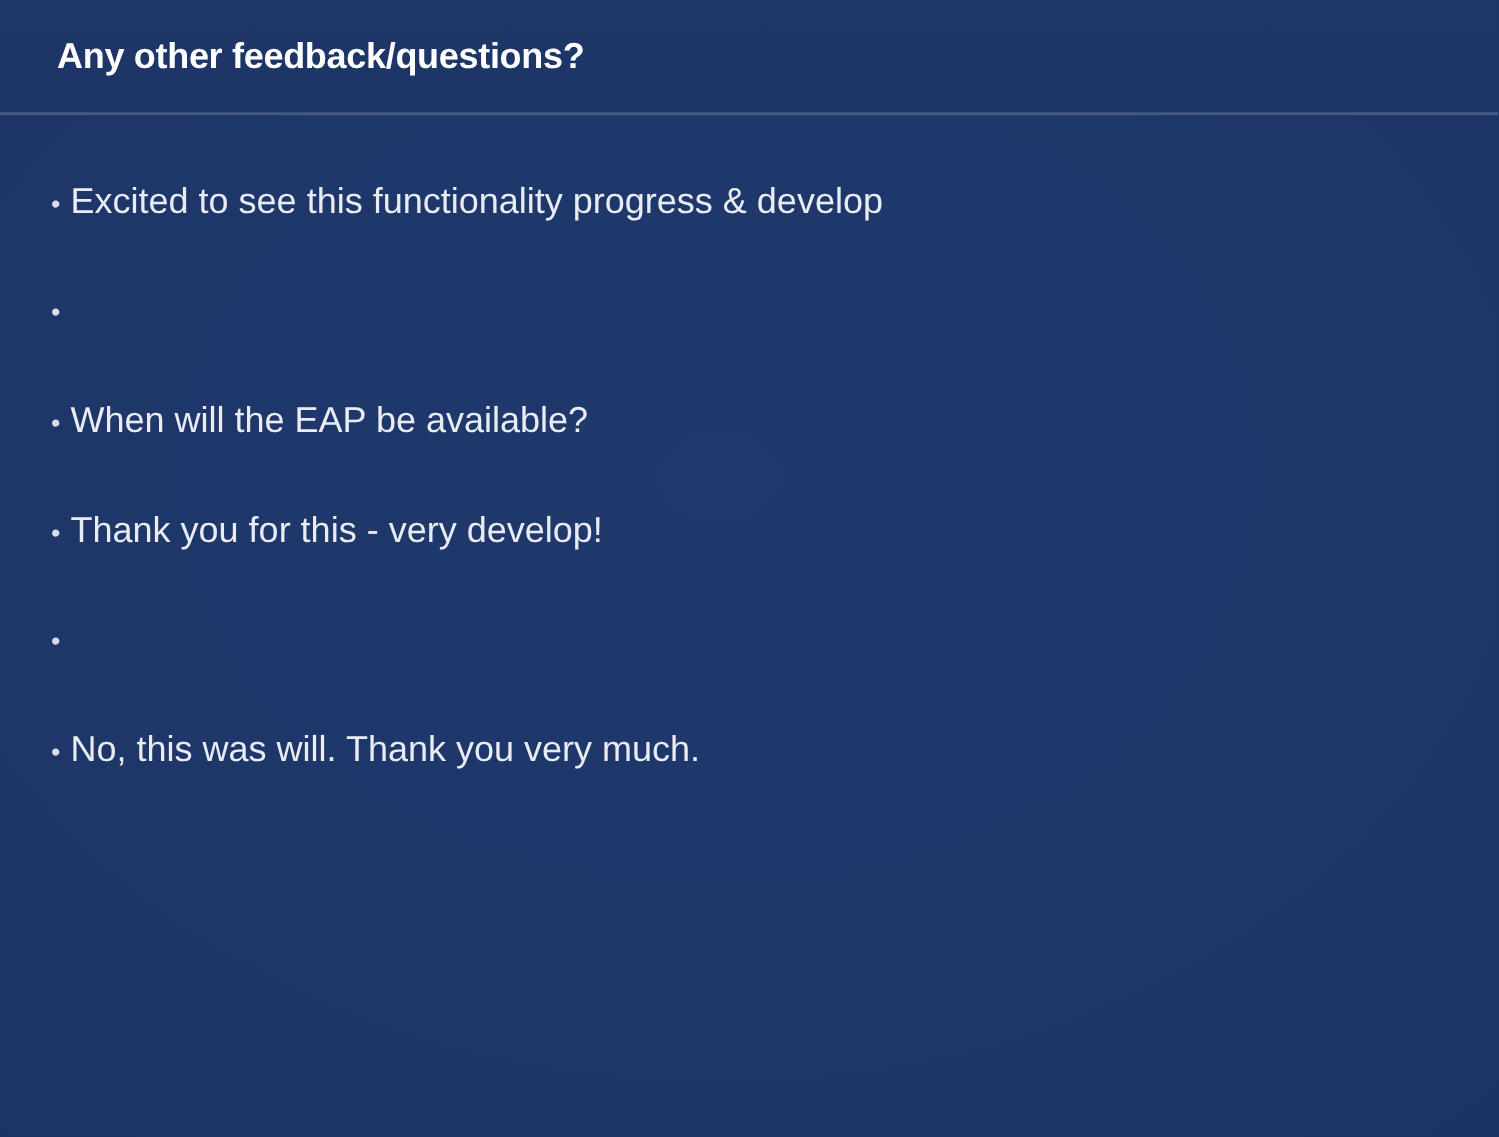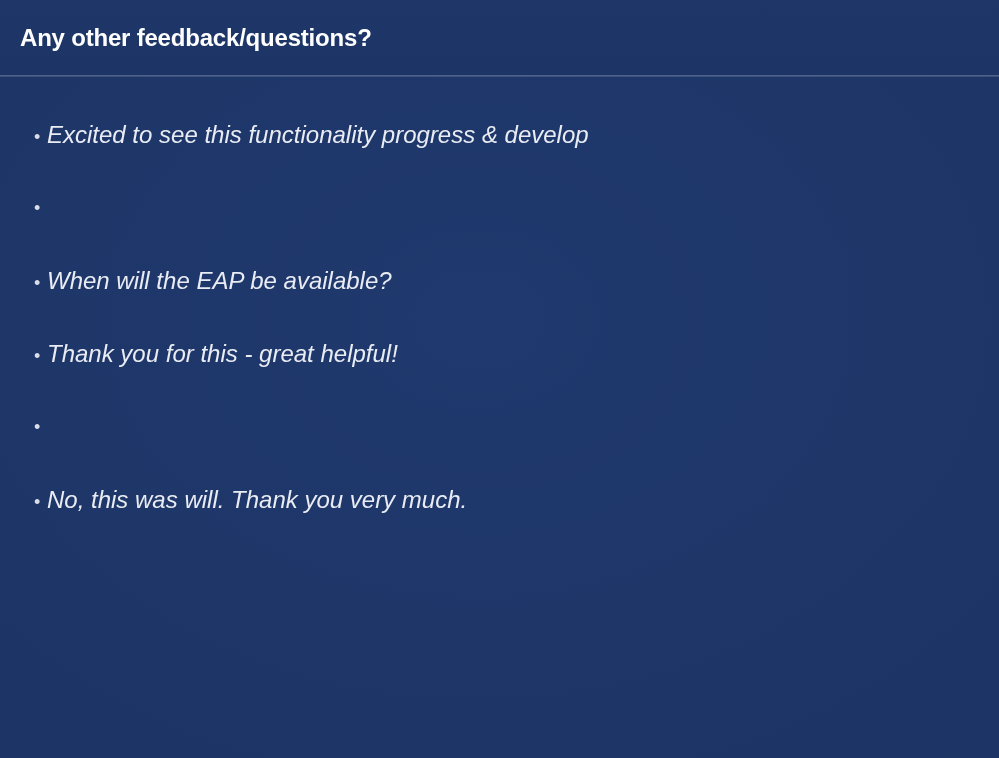--- a/index.html
+++ b/index.html
@@ -28,21 +28,21 @@
   
   .slide-header {
     position: absolute;
     left: 0;
     top: 0;
     width: 999px;
     height: 76px;
     box-sizing: border-box;
     display: flex;
     align-items: center;
-    padding-left: 20px;
+    padding-left: 38px;
     background: linear-gradient(180deg, #1e3668 0%, #1d3566 100%);
   }
 
   .slide-title {
     margin: 0;
     font-size: 24px;
     font-weight: bold;
     line-height: 1.1;
     color: #ffffff;
     letter-spacing: -0.2px;
@@ -90,21 +90,20 @@
     width: 13px;
     font-size: 18px;
     line-height: 28px;
     color: #d8dde8;
     text-align: left;
   }
 
   .bullet-text {
     flex: 0 1 auto;
     color: #e9ecf3;
-    font-style: italic;
   }
 </style>
 </head>
 <body>
 
 <div class="slide">
 
   <div class="slide-header">
     <h1 class="slide-title">Any other feedback/questions?</h1>
   </div>
@@ -123,21 +122,21 @@
         <span class="bullet-marker">•</span>
       </li>
 
       <li class="bullet-item">
         <span class="bullet-marker">•</span>
         <span class="bullet-text">When will the EAP be available?</span>
       </li>
 
       <li class="bullet-item">
         <span class="bullet-marker">•</span>
-        <span class="bullet-text">Thank you for this - great helpful!</span>
+        <span class="bullet-text">Thank you for this - very develop!</span>
       </li>
 
       <li class="bullet-item">
         <span class="bullet-marker">•</span>
       </li>
 
       <li class="bullet-item">
         <span class="bullet-marker">•</span>
         <span class="bullet-text">No, this was will. Thank you very much.</span>
       </li>

